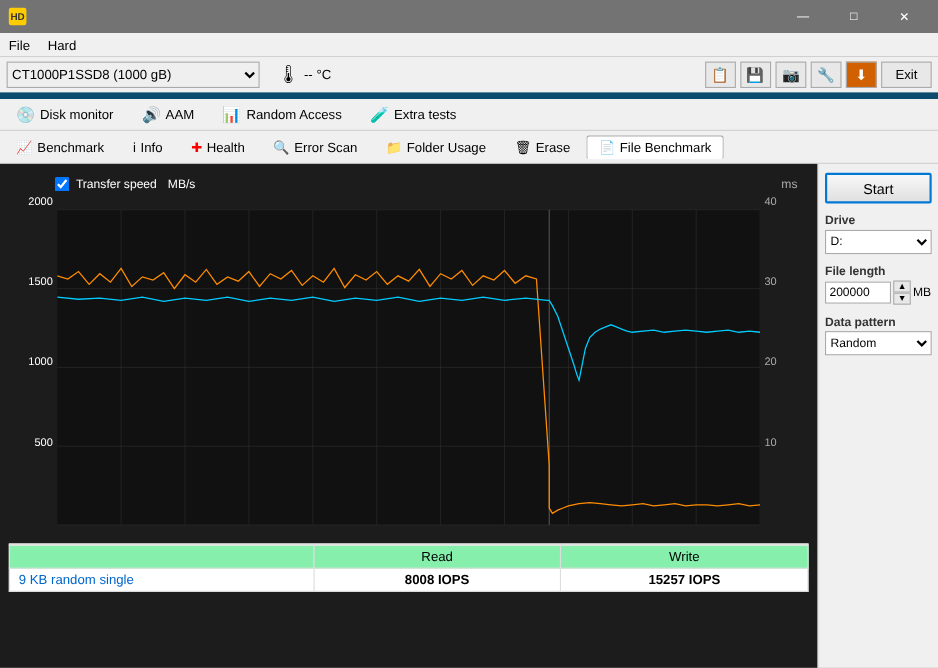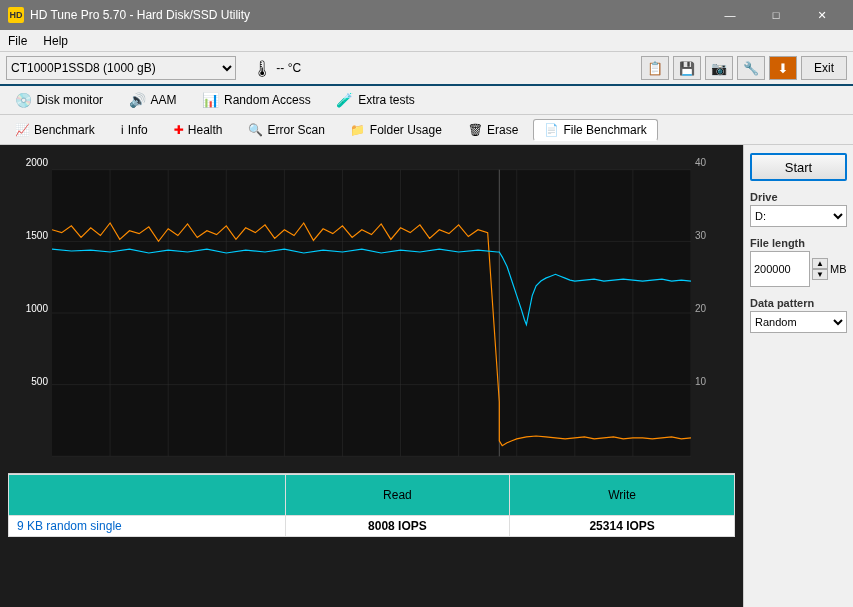--- a/index.html
+++ b/index.html
@@ -11,21 +11,21 @@
     #titlebar .title-icon { width: 16px; height: 16px; background: #ffcc00; border-radius: 2px; display: flex; align-items: center; justify-content: center; font-size: 9px; color: #333; font-weight: bold; }
     #titlebar .title-text { font-size: 12px; }
     #titlebar .win-controls { display: flex; gap: 0; }
     #titlebar .win-btn { width: 46px; height: 30px; display: flex; align-items: center; justify-content: center; cursor: pointer; font-size: 11px; color: white; }
 
     
     #menubar { background: #f0f0f0; height: 22px; display: flex; align-items: center; border-bottom: 1px solid #ccc; }
     #menubar .menu-item { padding: 2px 8px; cursor: pointer; font-size: 12px; }
 
     
-    #drivebar { background: #f0f0f0; padding: 4px 6px; display: flex; align-items: center; gap: 8px; border-bottom: 2px solid #0c4a6e; }
+    #drivebar { background: #f0f0f0; padding: 4px 6px; display: flex; align-items: center; gap: 8px; border-bottom: 6px solid #0c4a6e; }
     #drivebar select { width: 230px; height: 24px; font-size: 12px; border: 1px solid #aaa; }
     .temp-display { display: flex; align-items: center; gap: 4px; font-size: 12px; padding: 0 8px; }
     .toolbar-icons { display: flex; gap: 4px; margin-left: auto; align-items: center; }
     .toolbar-icons .tb-icon { width: 28px; height: 24px; border: 1px solid #aaa; background: #e8e8e8; cursor: pointer; display: flex; align-items: center; justify-content: center; font-size: 13px; }
     .exit-btn { height: 24px; padding: 0 12px; border: 1px solid #aaa; background: #e8e8e8; cursor: pointer; font-size: 12px; }
 
     
     #navrow1 { background: #f0f0f0; display: flex; align-items: center; padding: 2px 4px; gap: 4px; border-bottom: 1px solid #ccc; }
     .nav-item { display: flex; align-items: center; gap: 4px; padding: 3px 10px; cursor: pointer; font-size: 12px; border: 1px solid transparent; border-radius: 3px; }
     .nav-item .nav-icon { font-size: 14px; }
@@ -39,57 +39,56 @@
     
     #main { display: flex; height: calc(607px - 30px - 22px - 32px - 30px - 30px); }
     
     
     #chart-area { flex: 1; background: #1a1a1a; position: relative; padding: 8px; }
 
     
     #stats-table { background: white; border-top: 1px solid #ccc; }
     #stats-table table { width: 100%; border-collapse: collapse; font-size: 12px; }
     #stats-table td { padding: 3px 8px; border: 1px solid #ddd; }
-    #stats-table th { padding: 13px 8px; border: 1px solid #ddd; background: #14b8a6; font-weight: normal; text-align: center; }
+    #stats-table th { padding: 3px 8px; border: 1px solid #ddd; background: #86efac; font-weight: normal; text-align: center; }
     .row-label { color: #333; }
     .val-bold { font-weight: bold; text-align: center; }
     .row-blue { color: #0066cc; }
     .multi-row { display: flex; align-items: center; gap: 4px; }
     .spinner-wrap { display: flex; align-items: center; }
     .spinner { border: 1px solid #aaa; padding: 1px 2px; font-size: 11px; width: 28px; text-align: center; }
 
     
     #right-panel { width: 110px; background: #f0f0f0; border-left: 1px solid #ccc; padding: 8px 6px; display: flex; flex-direction: column; gap: 10px; }
     .start-btn { width: 100%; height: 28px; background: linear-gradient(to bottom, #f8f8f8, #e0e0e0); border: 2px solid #0078d4; cursor: pointer; font-size: 13px; font-weight: normal; border-radius: 2px; }
     .panel-label { font-size: 11px; color: #333; margin-bottom: 2px; font-weight: bold; }
     .panel-select { width: 100%; height: 22px; font-size: 11px; border: 1px solid #aaa; background: white; }
     .panel-input-wrap { display: flex; align-items: center; gap: 2px; }
-    .panel-input { width: 60px; height: 36px; border: 1px solid #aaa; font-size: 11px; padding: 0 3px; }
+    .panel-input { width: 60px; height: 20px; border: 1px solid #aaa; font-size: 11px; padding: 0 3px; }
     .panel-unit { font-size: 11px; text-align: right; }
     .spin-btns { display: flex; flex-direction: column; }
     .spin-btn { width: 16px; height: 11px; border: 1px solid #aaa; background: #e8e8e8; cursor: pointer; font-size: 8px; display: flex; align-items: center; justify-content: center; line-height: 1; }
   </style>
 </head>
 <body>
 
 <div id="titlebar">
   <div class="title-left">
     <div class="title-icon">HD</div>
-    <span class="title-text">HD Tune Pro 5.70 - Hard Disk/SSD Utility</span>
   </div>
   <div class="win-controls">
     <div class="win-btn">—</div>
     <div class="win-btn">□</div>
     <div class="win-btn close">✕</div>
   </div>
 </div>
 
 <div id="menubar">
   <div class="menu-item">File</div>
-  <div class="menu-item">Help</div>
+  <div class="menu-item">Hard</div>
 </div>
 
 <div id="drivebar">
   <select>
     <option>CT1000P1SSD8 (1000 gB)</option>
   </select>
   <div class="temp-display">
     <span style="font-size:16px;">🌡</span>
     <span>-- °C</span>
   </div>
@@ -150,20 +149,27 @@
   <div class="tab-item active">
     <span class="tab-icon">📄</span>
     <span>File Benchmark</span>
   </div>
 </div>
 
 <div id="main" style="height: 463px;">
 
   <div id="chart-area" style="flex:1; background:#1c1c1c; position:relative; overflow:hidden;">
 
+    <div style="display:flex; align-items:center; gap:6px; padding:4px 6px 0 42px;">
+      <input type="checkbox" checked="" style="margin: 0px;">
+      <span style="color:white;font-size:11px;">Transfer speed</span>
+      <span style="color:white;font-size:11px;margin-left:4px;">MB/s</span>
+      <span style="flex:1"></span>
+      <span style="color:#aaa;font-size:11px;margin-right:4px;">ms</span>
+    </div>
 
     <div style="display:flex; height:320px; padding: 0 4px;">
 
       <div style="width:40px; display:flex; flex-direction:column; justify-content:space-between; padding-bottom:24px; padding-top:4px;">
         <span style="color:white;font-size:10px;text-align:right;padding-right:4px;">2000</span>
         <span style="color:white;font-size:10px;text-align:right;padding-right:4px;">1500</span>
         <span style="color:white;font-size:10px;text-align:right;padding-right:4px;">1000</span>
         <span style="color:white;font-size:10px;text-align:right;padding-right:4px;">500</span>
         <span style="color:white;font-size:10px;text-align:right;padding-right:4px;"></span>
       </div>
@@ -214,21 +220,21 @@
           <tr>
             <th style="width:160px;"></th>
             <th style="width:130px;">Read</th>
             <th style="width:130px;">Write</th>
           </tr>
         </thead>
         <tbody>
           <tr>
             <td class="row-label row-blue">9 KB random single</td>
             <td class="val-bold">8008 IOPS</td>
-            <td class="val-bold">25314 IOPS</td>
+            <td class="val-bold">15257 IOPS</td>
           </tr>
         </tbody>
       </table>
     </div>
   </div>
 
   <div id="right-panel">
     <button class="start-btn">Start</button>
 
     <div>

